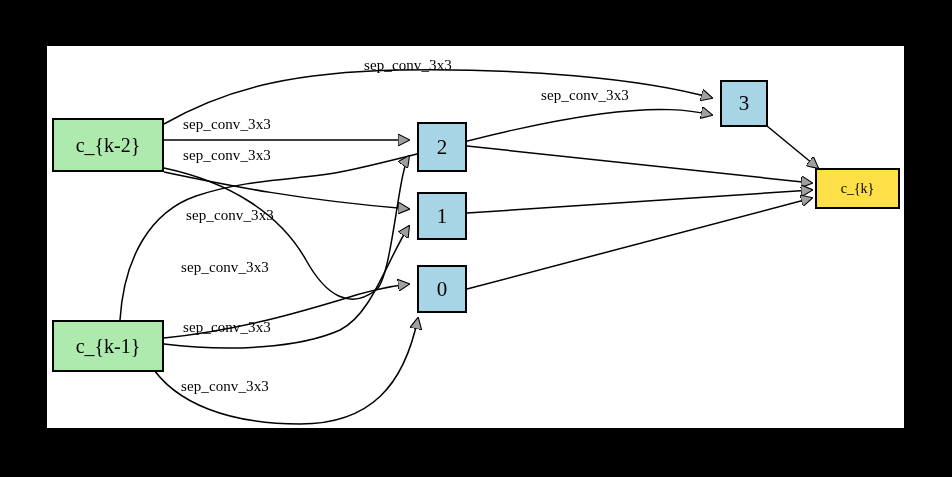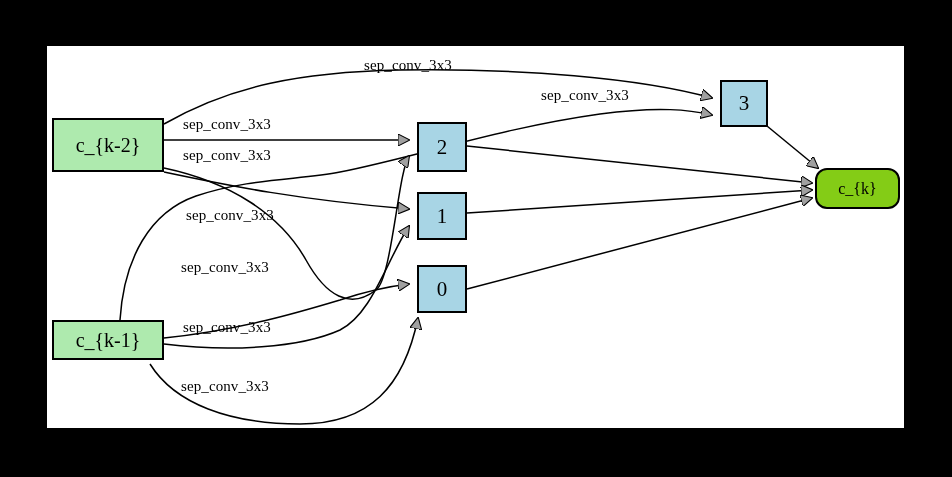--- a/index.html
+++ b/index.html
@@ -45,23 +45,22 @@
   }
   .node-input {
     background: #aeeaae;
     font-size: 20px;
   }
   .node-op {
     background: #a8d5e5;
     font-size: 21px;
   }
   .node-output {
-    background: #84cc16;
-    font-size: 16px;
-    border-radius: 12px;
+    background: #fde047;
+    font-size: 14px;
   }
   .edge-label {
     position: absolute;
     font-family: "Liberation Serif", serif;
     font-size: 15px;
     color: #000000;
     white-space: nowrap;
     line-height: 1;
     letter-spacing: 0.1px;
   }
@@ -108,21 +107,21 @@
 
       <path d="M 467,289 L 812,198" marker-end="url(#arrow)"></path>
 
     </g>
   </svg>
 
   <div class="node node-input" style="left:52px; top:118px; width:112px; height:54px;">
     <span>c_{k-2}</span>
   </div>
 
-  <div class="node node-input" style="left:52px; top:320px; width:112px; height:40px;">
+  <div class="node node-input" style="left:52px; top:320px; width:112px; height:52px;">
     <span>c_{k-1}</span>
   </div>
 
   <div class="node node-op" style="left:417px; top:122px; width:50px; height:50px;">
     <span>2</span>
   </div>
 
   <div class="node node-op" style="left:417px; top:192px; width:50px; height:48px;">
     <span>1</span>
   </div>

